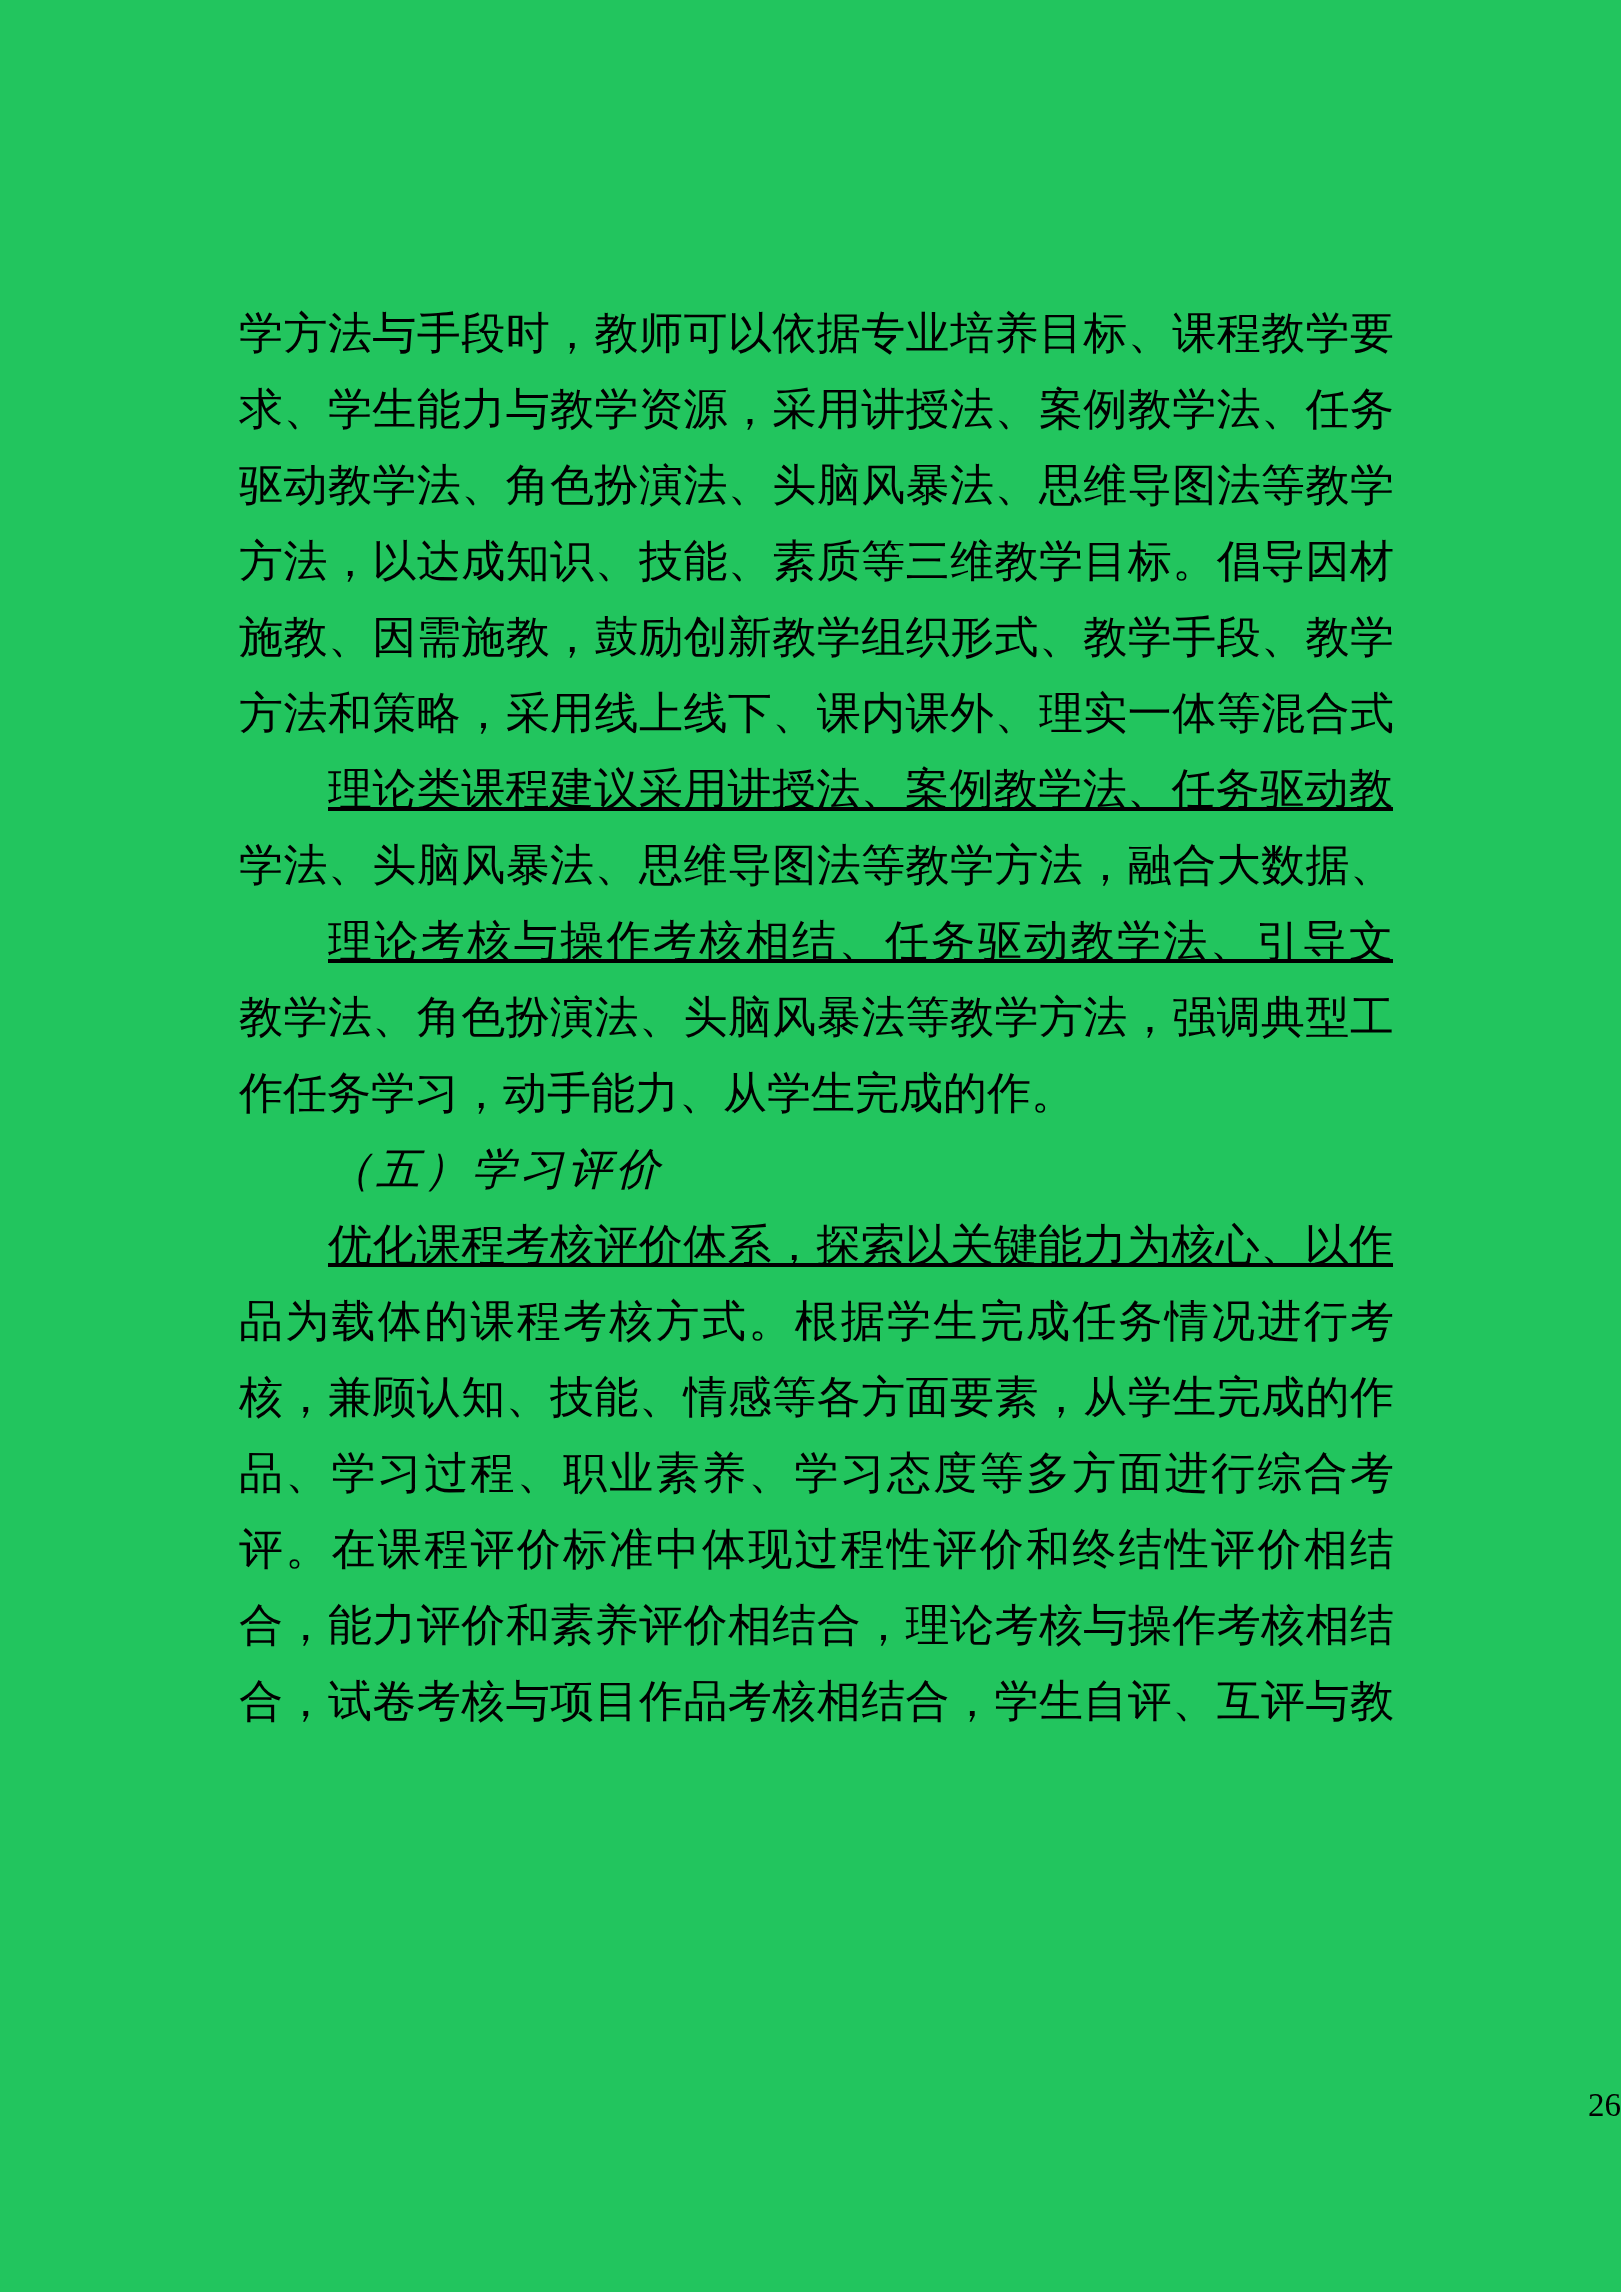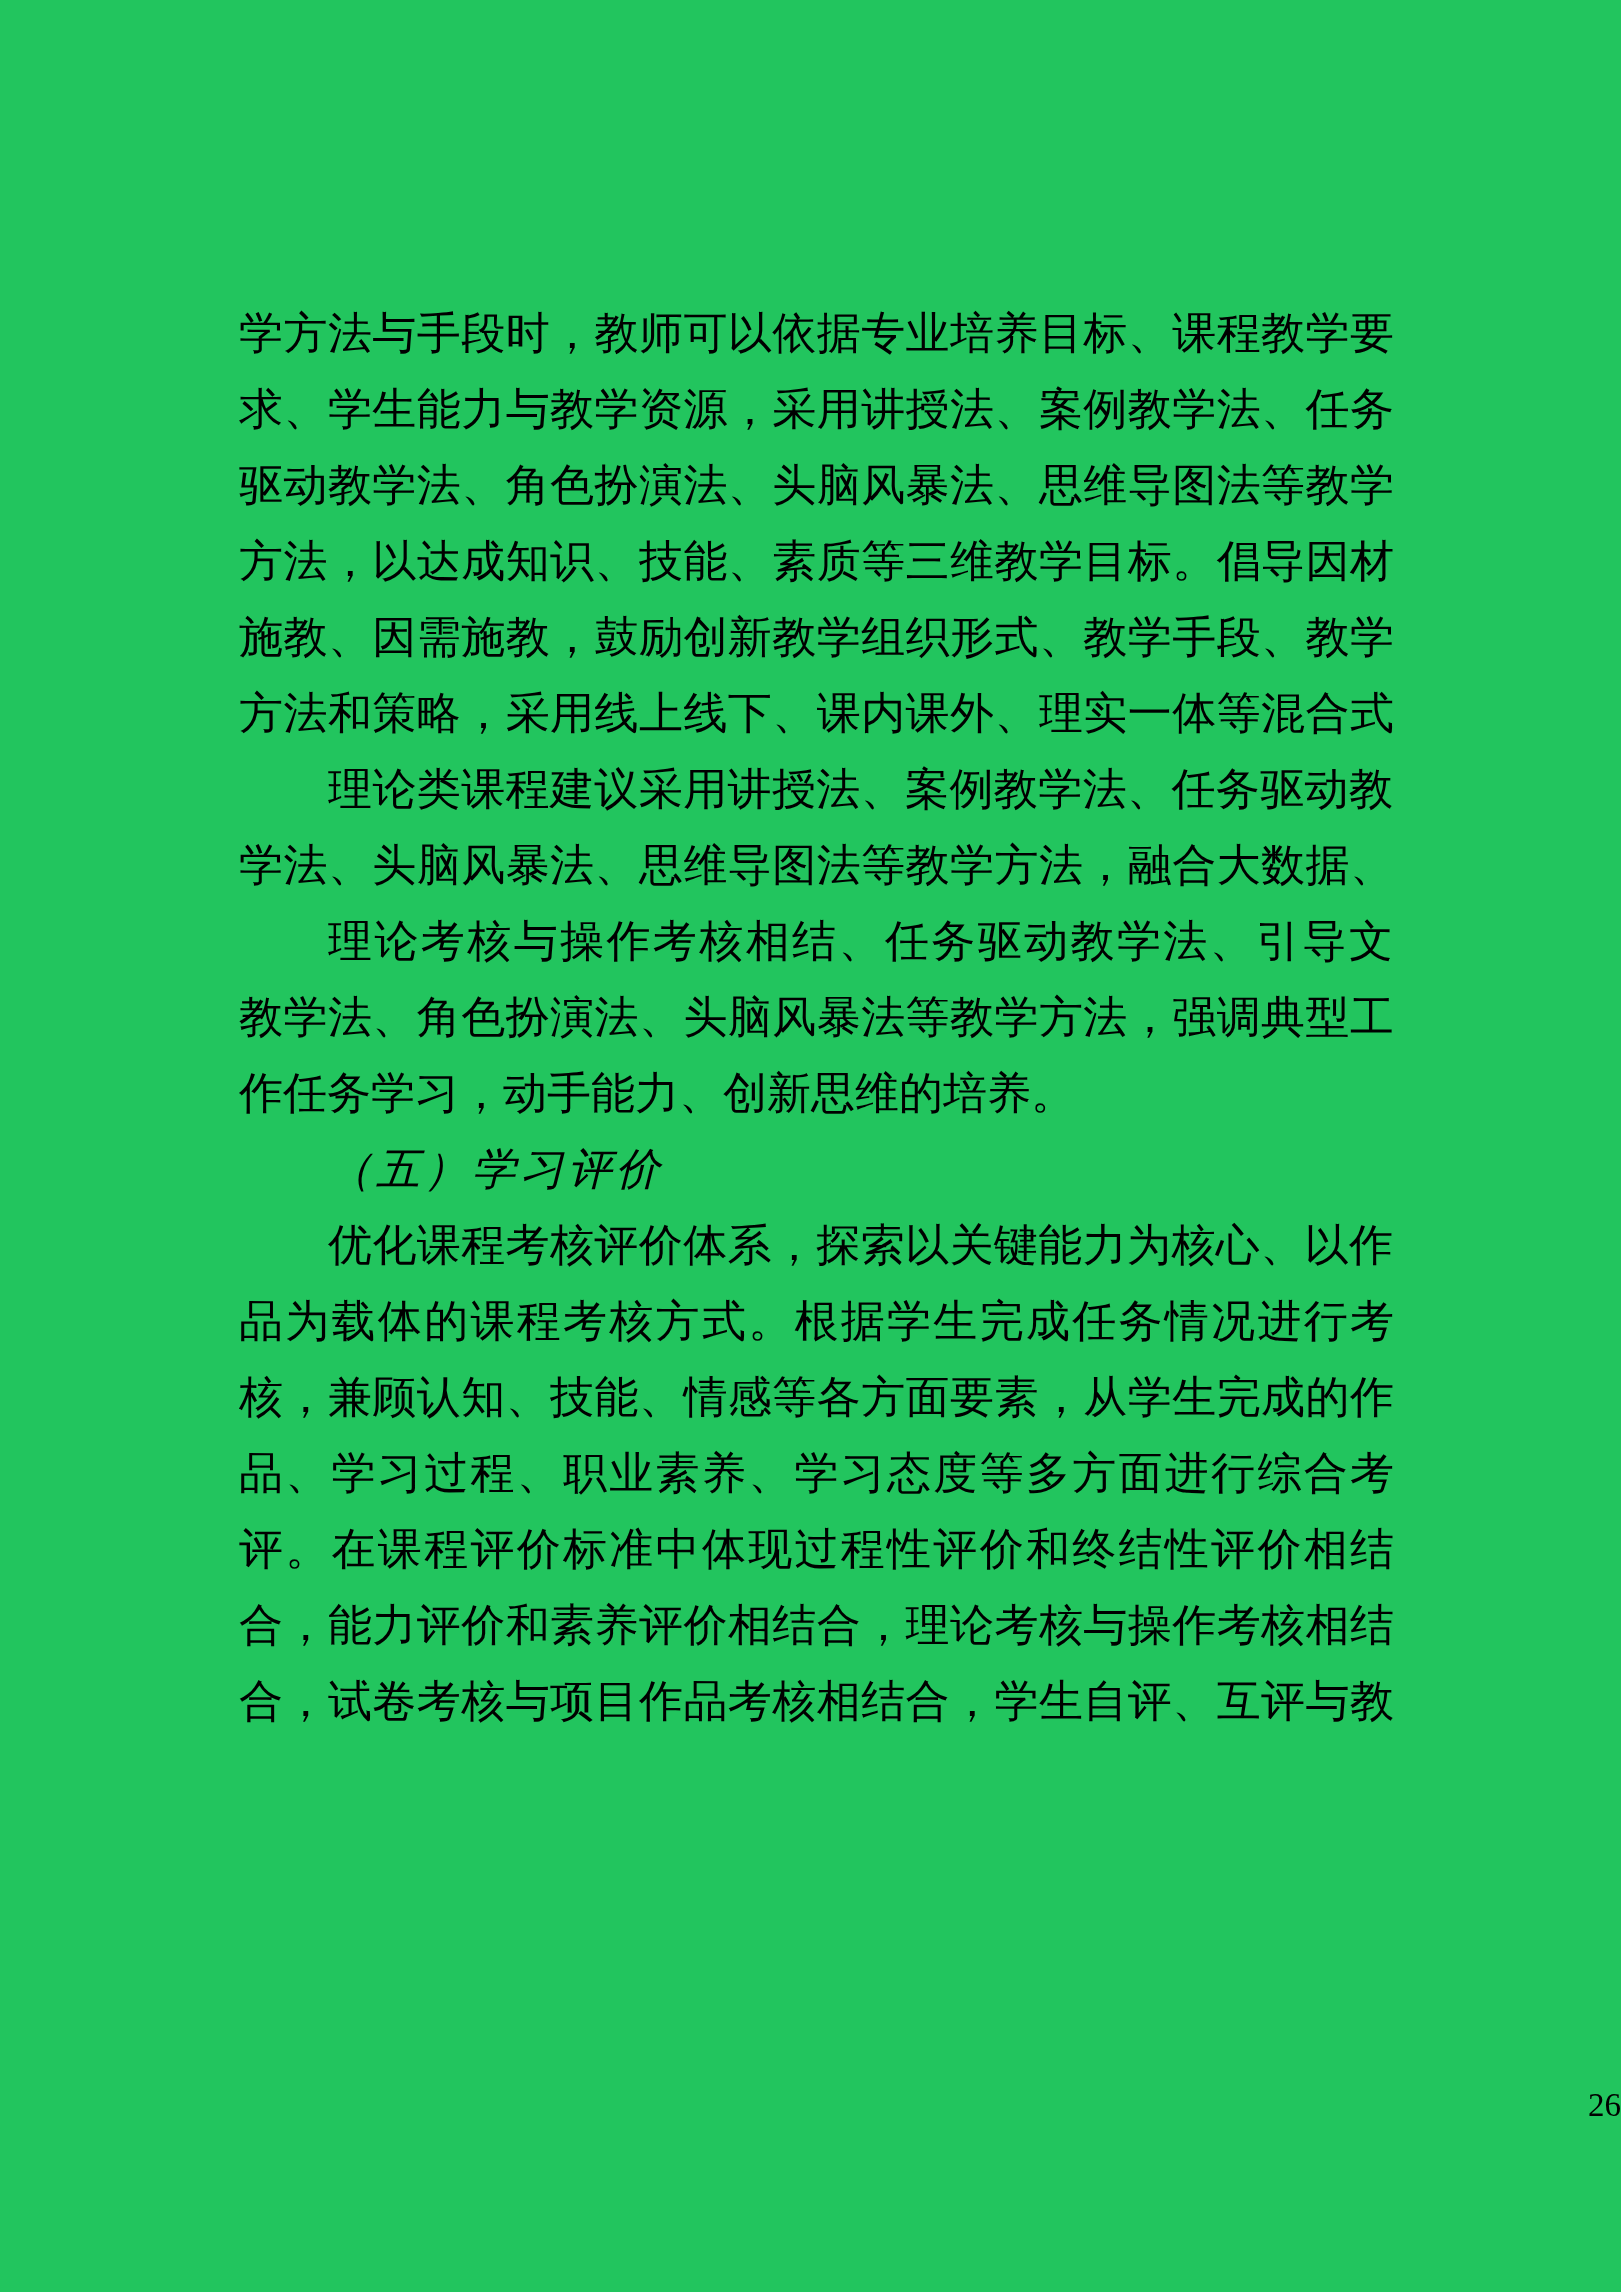--- a/index.html
+++ b/index.html
@@ -35,20 +35,21 @@
     white-space: normal;
     text-align: justify;
     text-align-last: justify;
     text-justify: inter-character;
   }
   .line.indent {
     padding-left: 89px;
   }
   .line.indent.fill {
     width: 1065px; 
+    text-decoration: underline;
   }
   .line.heading {
     font-style: italic;
     letter-spacing: 3.9px;
   }
   .page-number {
     position: absolute;
     left: 0;
     top: 2086px;
     width: 100%;
@@ -67,21 +68,21 @@
       <div class="line fill">学方法与手段时，教师可以依据专业培养目标、课程教学要</div>
       <div class="line fill">求、学生能力与教学资源，采用讲授法、案例教学法、任务</div>
       <div class="line fill">驱动教学法、角色扮演法、头脑风暴法、思维导图法等教学</div>
       <div class="line fill">方法，以达成知识、技能、素质等三维教学目标。倡导因材</div>
       <div class="line fill">施教、因需施教，鼓励创新教学组织形式、教学手段、教学</div>
       <div class="line fill">方法和策略，采用线上线下、课内课外、理实一体等混合式</div>
       <div class="line indent fill">理论类课程建议采用讲授法、案例教学法、任务驱动教</div>
       <div class="line fill">学法、头脑风暴法、思维导图法等教学方法，融合大数据、</div>
       <div class="line indent fill">理论考核与操作考核相结、任务驱动教学法、引导文</div>
       <div class="line fill">教学法、角色扮演法、头脑风暴法等教学方法，强调典型工</div>
-      <div class="line">作任务学习，动手能力、创新思维的培养。</div>
+      <div class="line">作任务学习，动手能力、从学生完成的作。</div>
       <div class="line indent heading">（五）学习评价</div>
       <div class="line indent fill">优化课程考核评价体系，探索以关键能力为核心、以作</div>
       <div class="line fill">品为载体的课程考核方式。根据学生完成任务情况进行考</div>
       <div class="line fill">核，兼顾认知、技能、情感等各方面要素，从学生完成的作</div>
       <div class="line fill">品、学习过程、职业素养、学习态度等多方面进行综合考</div>
       <div class="line fill">评。在课程评价标准中体现过程性评价和终结性评价相结</div>
       <div class="line fill">合，能力评价和素养评价相结合，理论考核与操作考核相结</div>
       <div class="line fill">合，试卷考核与项目作品考核相结合，学生自评、互评与教</div>
     </div>
   <div class="page-number">26</div>

